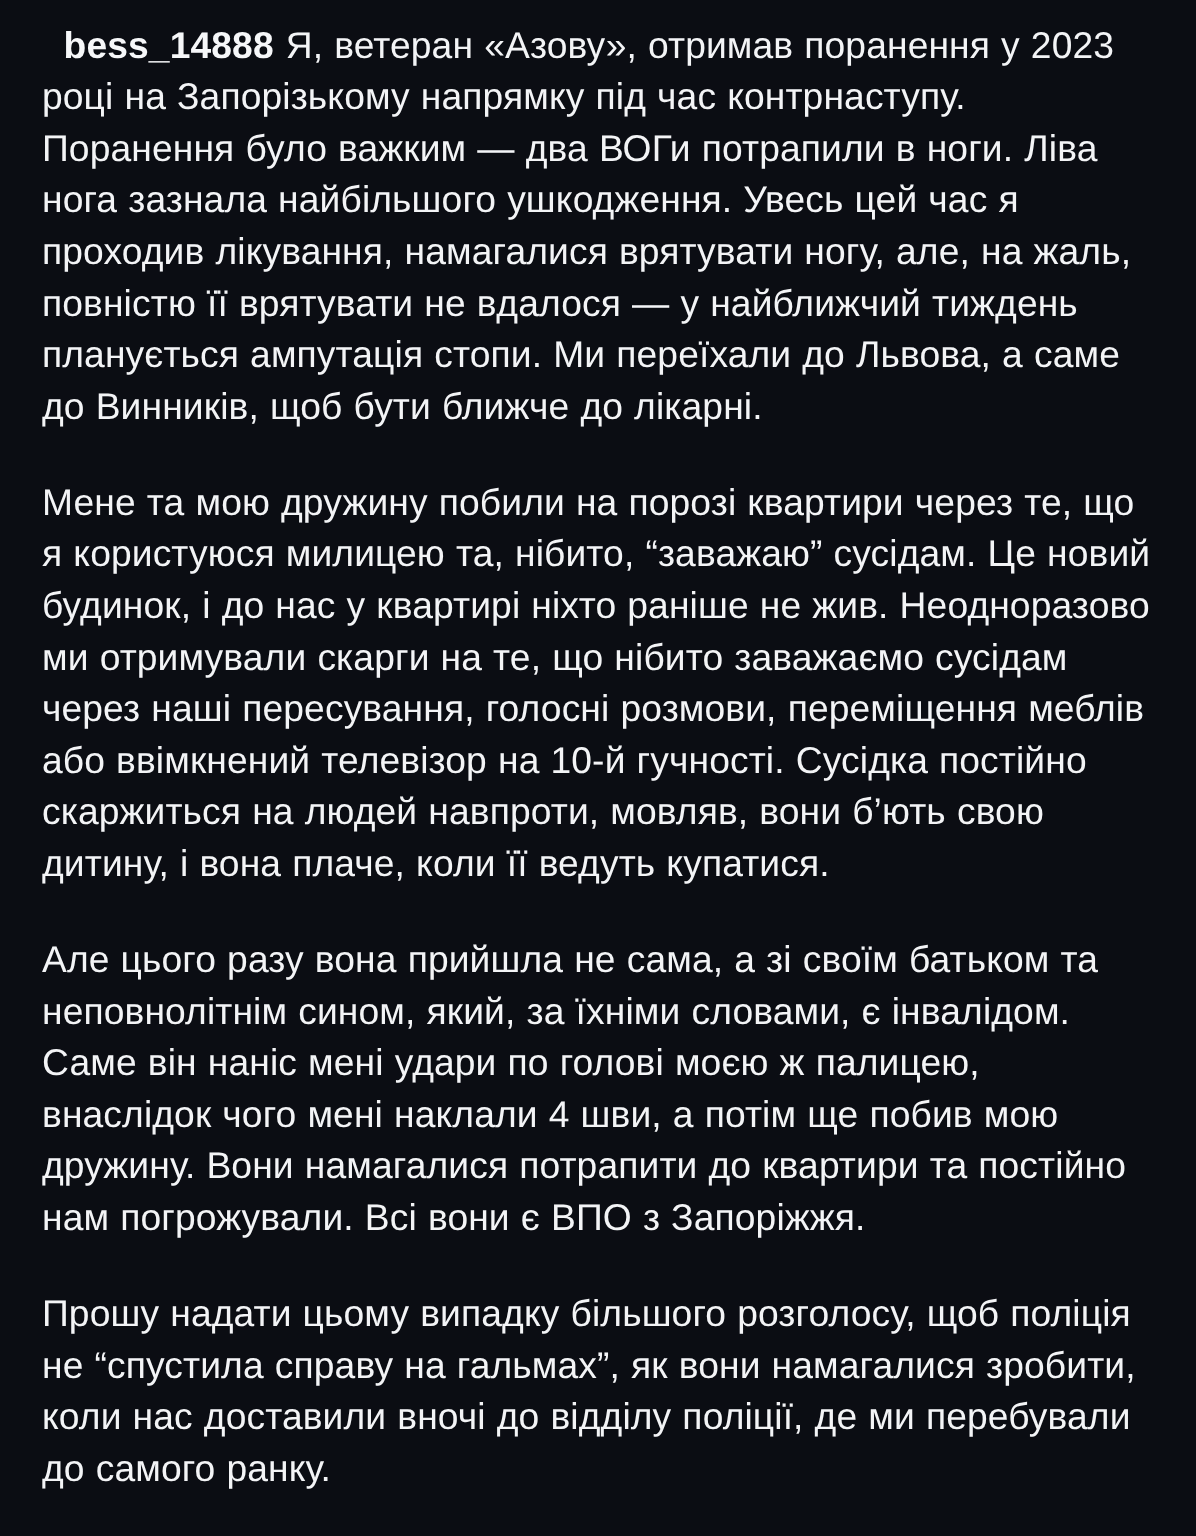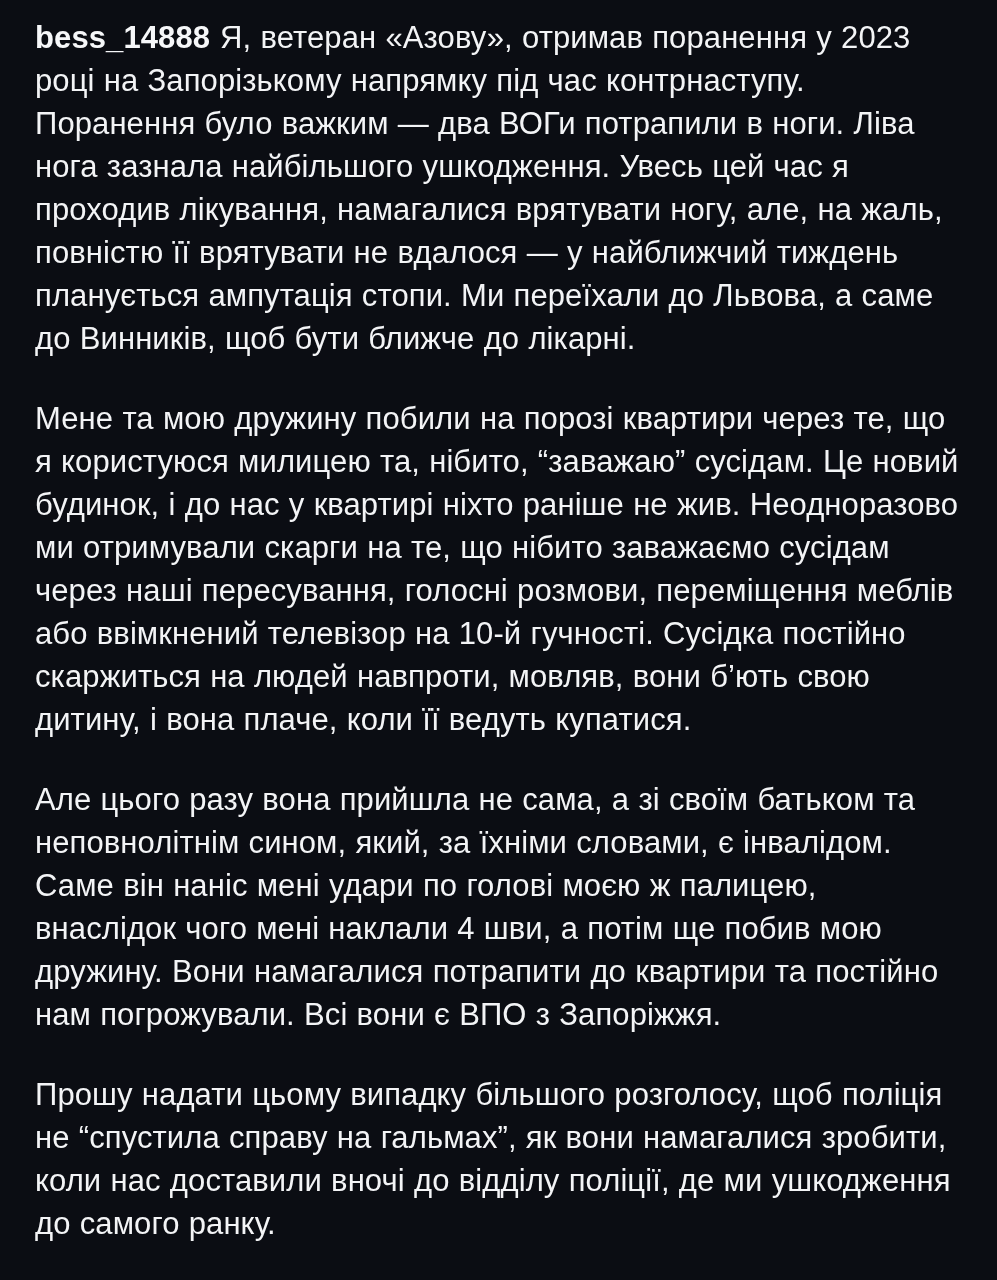--- a/index.html
+++ b/index.html
@@ -27,26 +27,27 @@
     font-weight: 400;
     color: #f3f4f6;
     letter-spacing: 0.1px;
     word-spacing: 0.5px;
   }
   .username {
     font-weight: 700;
     color: #f6f7f9;
     margin-right: 10px;
     cursor: pointer;
+    margin-left: 18px;
   }
 </style>
 </head>
 <body>
 
 <div class="post">
   <p class="para"><span class="username">bess_14888</span><span>Я, ветеран «Азову», отримав поранення у 2023 році на Запорізькому напрямку під час контрнаступу. Поранення було важким — два ВОГи потрапили в ноги. Ліва нога зазнала найбільшого ушкодження. Увесь цей час я проходив лікування, намагалися врятувати ногу, але, на жаль, повністю її врятувати не вдалося — у найближчий тиждень планується ампутація стопи. Ми переїхали до Львова, а саме до Винників, щоб бути ближче до лікарні.</span></p>
 
   <p class="para">Мене та мою дружину побили на порозі квартири через те, що я користуюся милицею та, нібито, “заважаю” сусідам. Це новий будинок, і до нас у квартирі ніхто раніше не жив. Неодноразово ми отримували скарги на те, що нібито заважаємо сусідам через наші пересування, голосні розмови, переміщення меблів або ввімкнений телевізор на 10-й гучності. Сусідка постійно скаржиться на людей навпроти, мовляв, вони б’ють свою дитину, і вона плаче, коли її ведуть купатися.</p>
 
   <p class="para">Але цього разу вона прийшла не сама, а зі своїм батьком та неповнолітнім сином, який, за їхніми словами, є інвалідом. Саме він наніс мені удари по голові моєю ж палицею, внаслідок чого мені наклали 4 шви, а потім ще побив мою дружину. Вони намагалися потрапити до квартири та постійно нам погрожували. Всі вони є ВПО з Запоріжжя.</p>
 
-  <p class="para">Прошу надати цьому випадку більшого розголосу, щоб поліція не “спустила справу на гальмах”, як вони намагалися зробити, коли нас доставили вночі до відділу поліції, де ми ушкодження до самого ранку.</p>
+  <p class="para">Прошу надати цьому випадку більшого розголосу, щоб поліція не “спустила справу на гальмах”, як вони намагалися зробити, коли нас доставили вночі до відділу поліції, де ми перебували до самого ранку.</p>
 </div>
 
 </body></html>

